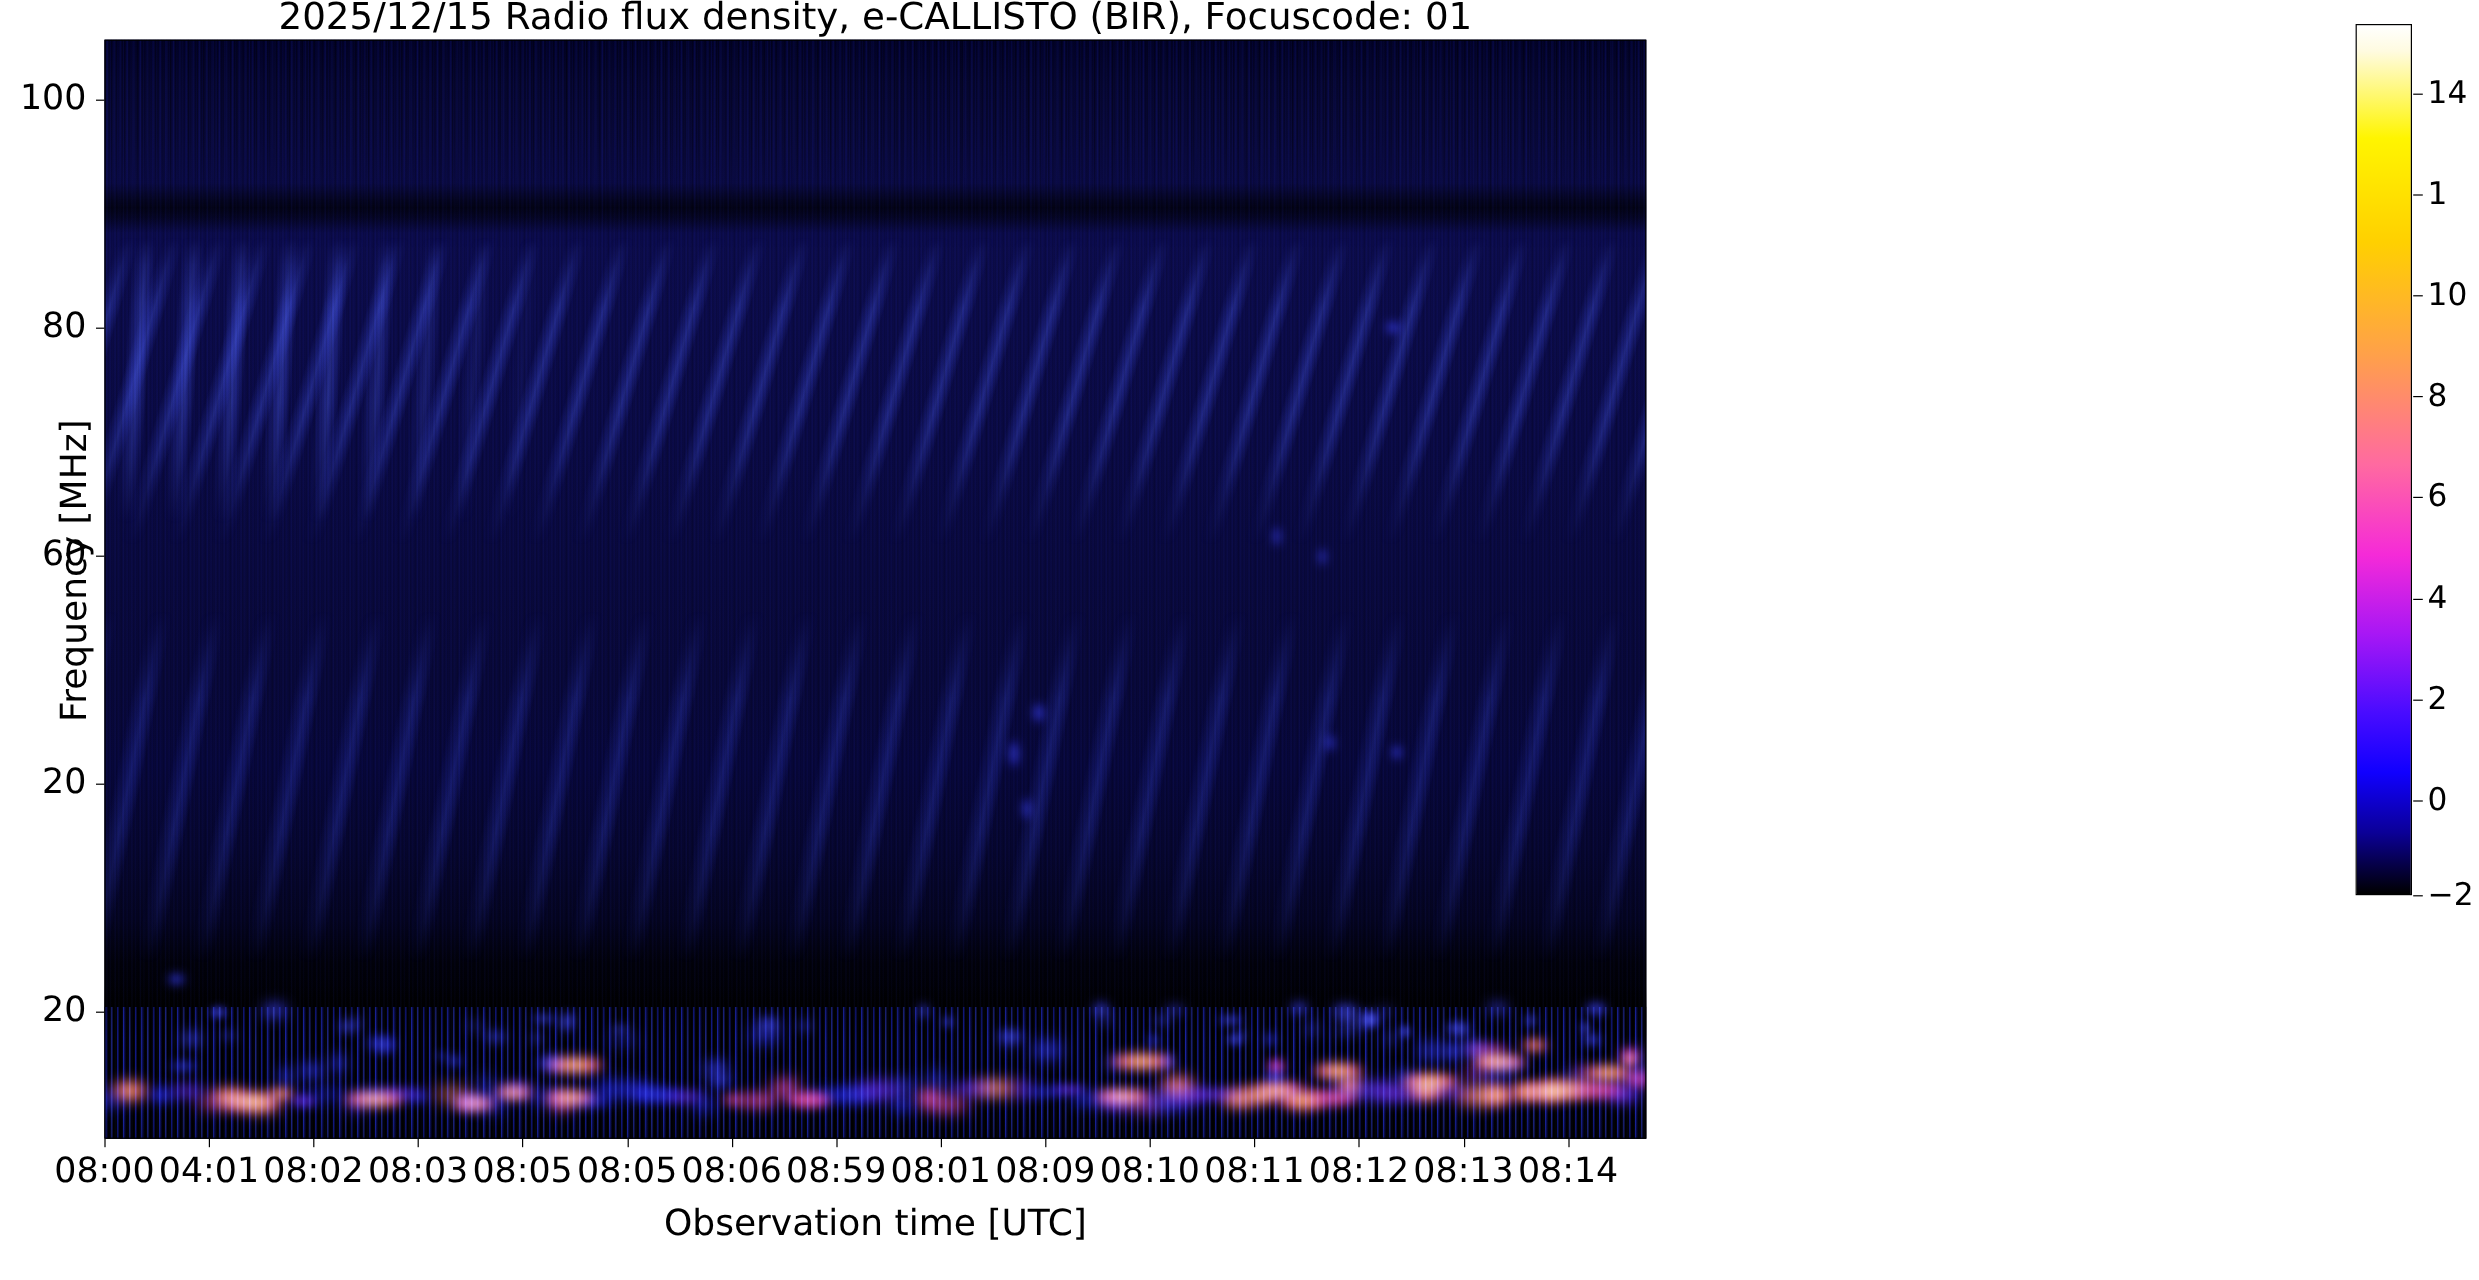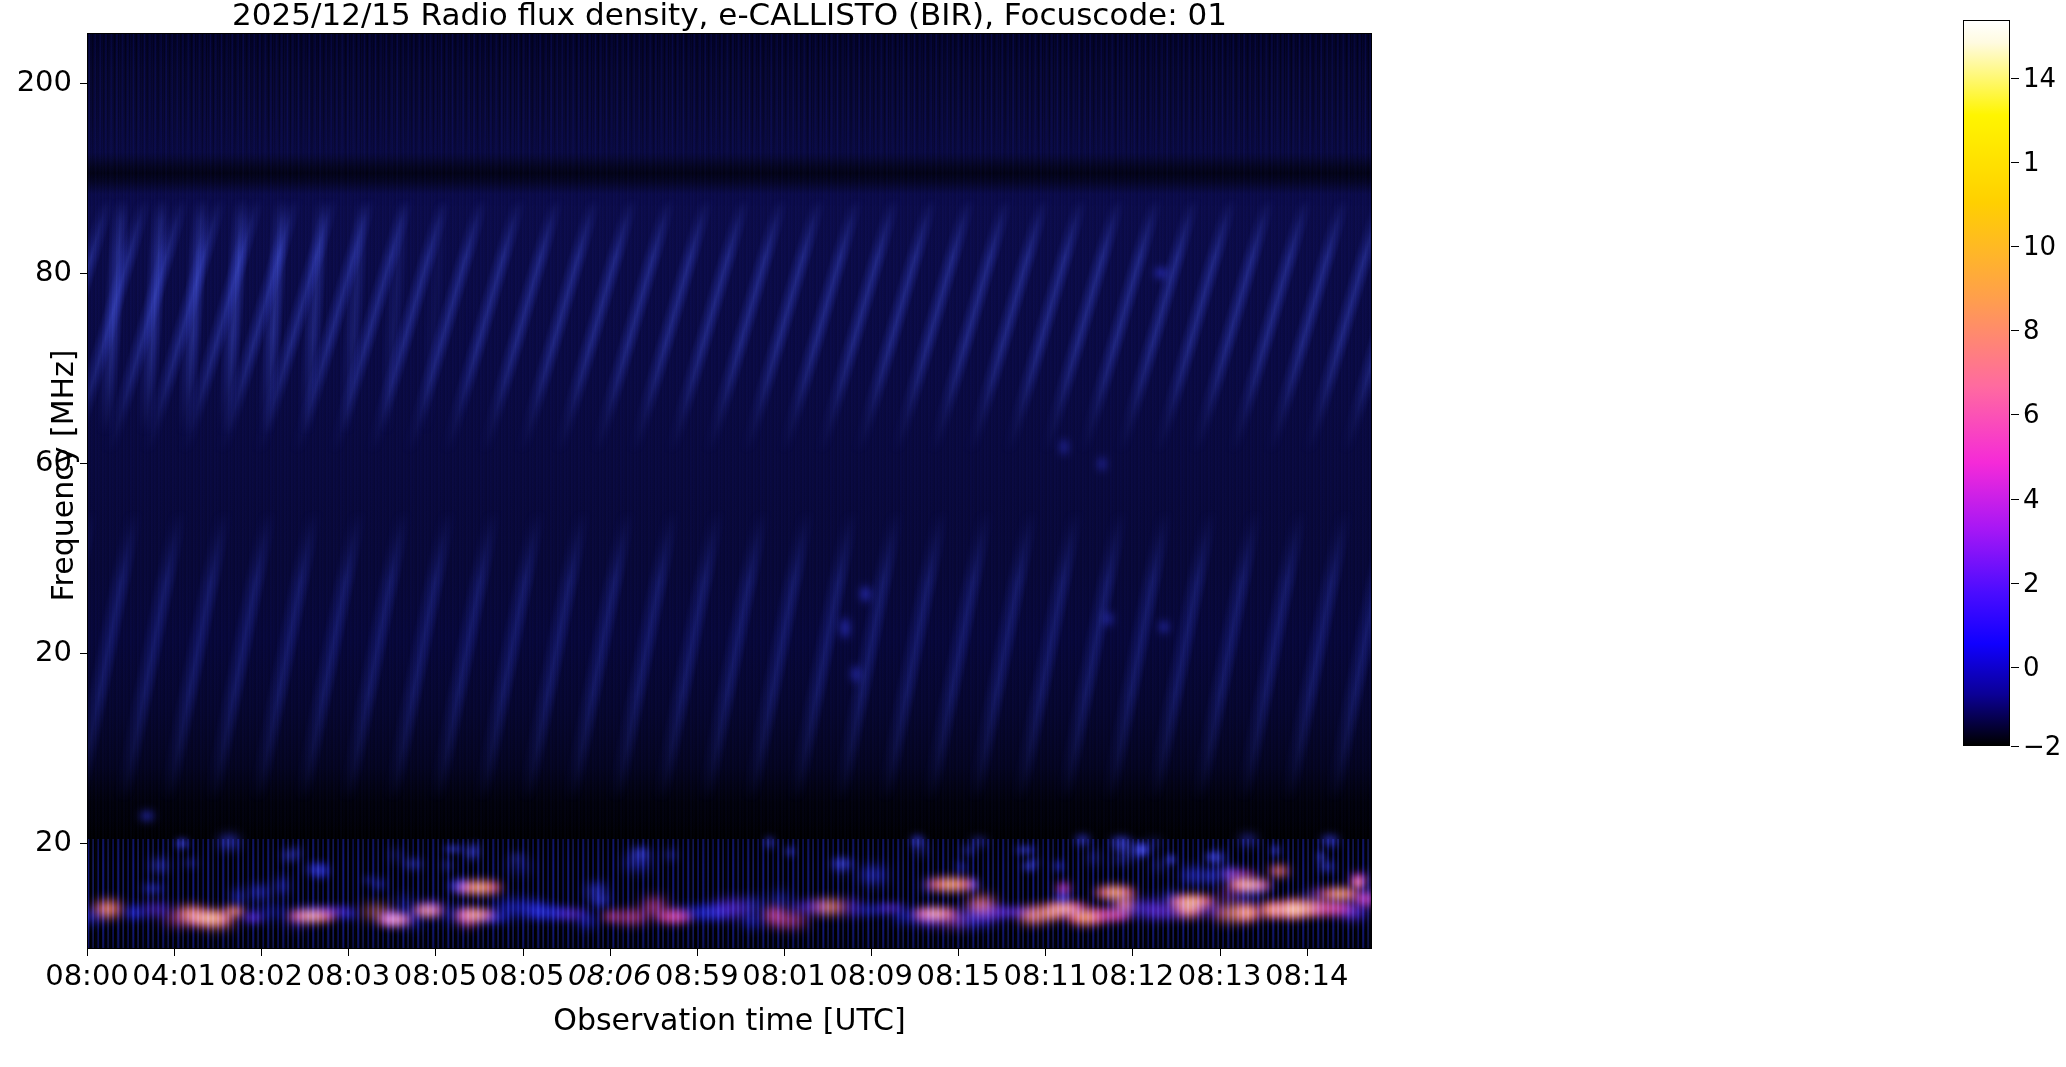--- a/index.html
+++ b/index.html
@@ -577,41 +577,41 @@
       <div class="ticklabel-x" style="left: 174.123px;">04:01</div>
       <div class="tick-x" style="position: absolute; left: 261.246px; top: 949px; bottom: auto;"></div>
       <div class="ticklabel-x" style="left: 261.246px;">08:02</div>
       <div class="tick-x" style="position: absolute; left: 348.369px; top: 949px; bottom: auto;"></div>
       <div class="ticklabel-x" style="left: 348.369px;">08:03</div>
       <div class="tick-x" style="position: absolute; left: 435.492px; top: 949px; bottom: auto;"></div>
       <div class="ticklabel-x" style="left: 435.492px;">08:05</div>
       <div class="tick-x" style="position: absolute; left: 522.615px; top: 949px; bottom: auto;"></div>
       <div class="ticklabel-x" style="left: 522.615px;">08:05</div>
       <div class="tick-x" style="position: absolute; left: 609.738px; top: 949px; bottom: auto;"></div>
-      <div class="ticklabel-x" style="left: 609.738px; font-style: italic;">08:06</div>
+      <div class="ticklabel-x" style="left: 609.738px;">08:06</div>
       <div class="tick-x" style="position: absolute; left: 696.861px; top: 949px; bottom: auto;"></div>
       <div class="ticklabel-x" style="left: 696.861px;">08:59</div>
       <div class="tick-x" style="position: absolute; left: 783.984px; top: 949px; bottom: auto;"></div>
       <div class="ticklabel-x" style="left: 783.984px;">08:01</div>
       <div class="tick-x" style="position: absolute; left: 871.107px; top: 949px; bottom: auto;"></div>
       <div class="ticklabel-x" style="left: 871.107px;">08:09</div>
       <div class="tick-x" style="position: absolute; left: 958.23px; top: 949px; bottom: auto;"></div>
-      <div class="ticklabel-x" style="left: 958.23px;">08:15</div>
+      <div class="ticklabel-x" style="left: 958.23px;">08:10</div>
       <div class="tick-x" style="position: absolute; left: 1045.35px; top: 949px; bottom: auto;"></div>
       <div class="ticklabel-x" style="left: 1045.35px;">08:11</div>
       <div class="tick-x" style="position: absolute; left: 1132.48px; top: 949px; bottom: auto;"></div>
       <div class="ticklabel-x" style="left: 1132.48px;">08:12</div>
       <div class="tick-x" style="position: absolute; left: 1219.6px; top: 949px; bottom: auto;"></div>
       <div class="ticklabel-x" style="left: 1219.6px;">08:13</div>
       <div class="tick-x" style="position: absolute; left: 1306.72px; top: 949px; bottom: auto;"></div>
       <div class="ticklabel-x" style="left: 1306.72px;">08:14</div>
     </div>
   <div id="yticks">
       <div class="tick-y" style="position: absolute; left: 80px; top: 82.922px;"></div>
-      <div style="position: absolute; font-size: 29px; font-family: &quot;DejaVu Sans&quot;, sans-serif; white-space: nowrap; text-align: right; width: 70px; left: 2px; top: 63.922px;">200</div>
+      <div style="position: absolute; font-size: 29px; font-family: &quot;DejaVu Sans&quot;, sans-serif; white-space: nowrap; text-align: right; width: 70px; left: 2px; top: 63.922px;">100</div>
       <div class="tick-y" style="position: absolute; left: 80px; top: 272.992px;"></div>
       <div style="position: absolute; font-size: 29px; font-family: &quot;DejaVu Sans&quot;, sans-serif; white-space: nowrap; text-align: right; width: 70px; left: 2px; top: 253.992px;">80</div>
       <div class="tick-y" style="position: absolute; left: 80px; top: 463.062px;"></div>
       <div style="position: absolute; font-size: 29px; font-family: &quot;DejaVu Sans&quot;, sans-serif; white-space: nowrap; text-align: right; width: 70px; left: 2px; top: 444.062px;">60</div>
       <div class="tick-y" style="position: absolute; left: 80px; top: 653.132px;"></div>
       <div style="position: absolute; font-size: 29px; font-family: &quot;DejaVu Sans&quot;, sans-serif; white-space: nowrap; text-align: right; width: 70px; left: 2px; top: 634.132px;">20</div>
       <div class="tick-y" style="position: absolute; left: 80px; top: 843.202px;"></div>
       <div style="position: absolute; font-size: 29px; font-family: &quot;DejaVu Sans&quot;, sans-serif; white-space: nowrap; text-align: right; width: 70px; left: 2px; top: 824.202px;">20</div>
     </div>
 

